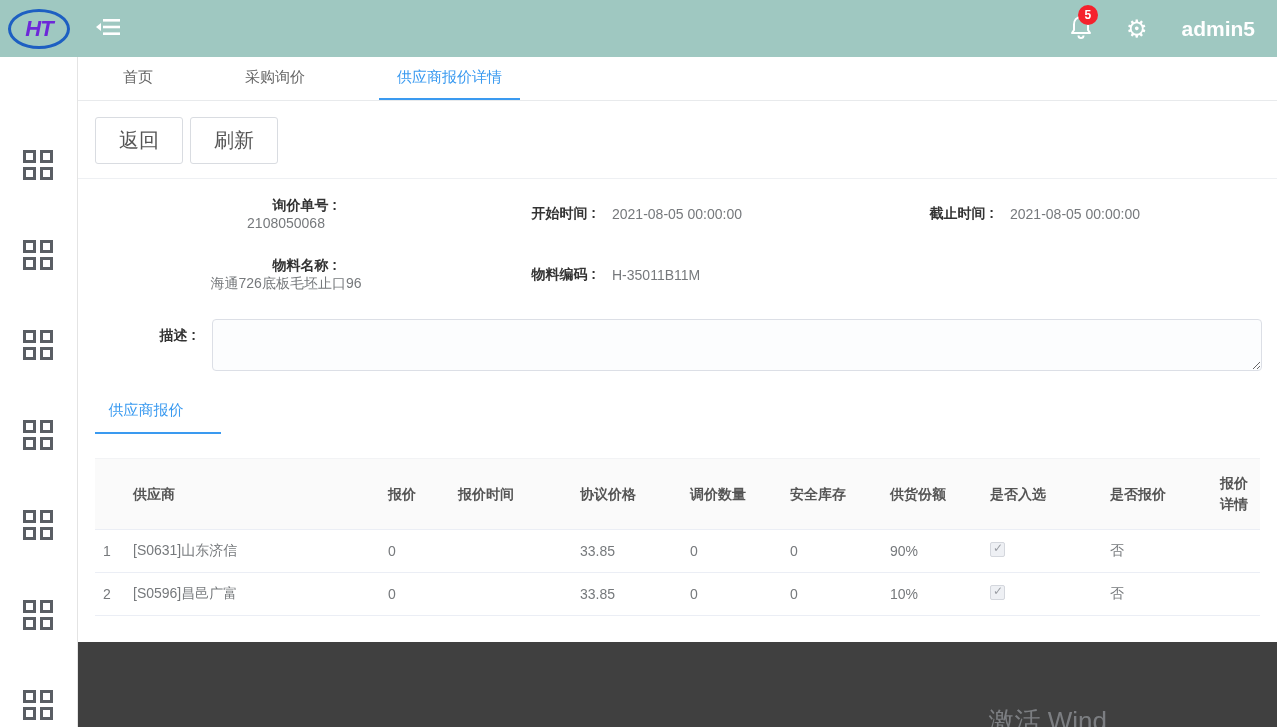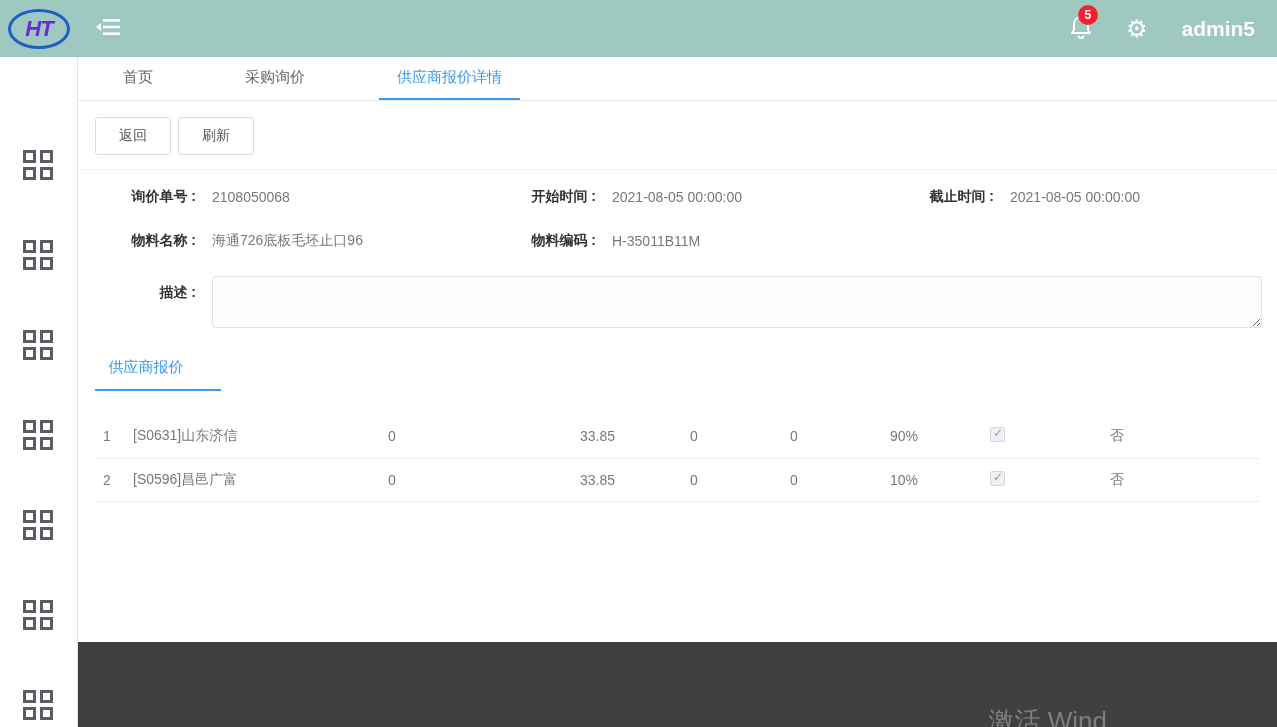--- a/index.html
+++ b/index.html
@@ -33,27 +33,27 @@
 
   
   .nav-tabs { height:44px; border-bottom:1px solid #e8eaec; display:flex; align-items:stretch; padding-left:27px; }
   .nav-tab { display:flex; align-items:center; padding:0 18px; margin-right:56px; color:#666; cursor:pointer;
     border-bottom:2px solid transparent; font-size:15px; }
   .nav-tab.active { color:#3a9af0; border-bottom-color:#3a9af0; }
 
   
   .toolbar { padding:16px 0 14px 17px; border-bottom:1px solid #eef0f3; }
   .btn { display:inline-block; border:1px solid #d9dce1; background:#fff; color:#555; padding:9px 23px;
-    font-size:14px; border-radius:3px; cursor:pointer; margin-right:3px; }
+    font-size:20px; border-radius:3px; cursor:pointer; margin-right:3px; }
 
   
   .form-area { padding:18px 15px 0 0; }
   .form-row { display:flex; margin-bottom:26px; }
   .form-field { display:flex; align-items:center; }
-  .f-w1 { width:400px; } .f-w2 { width:398px; } .f-w3 { flex:1; }
+  .f-w1 { width:400px;flex-direction:column; } .f-w2 { width:398px; } .f-w3 { flex:1; }
   .f-label { width:118px; text-align:right; color:#333; font-weight:bold; flex:none; }
   .f-value { color:#76797c; margin-left:16px; white-space:nowrap; }
   .desc-row { display:flex; margin-bottom:14px; }
   .desc-textarea { flex:1; margin-left:16px; height:52px; resize:vertical; border:1px solid #dcdfe6;
     border-radius:4px; background:#fcfdfe; font-family:inherit; font-size:14px; padding:6px 10px; color:#666; }
 
   
   .section-tabs { margin:20px 0 24px 17px; }
   .section-tab { display:inline-block; color:#3a9af0; padding:10px 24px 12px 0; border-bottom:2px solid #3a9af0;
     font-size:15px; cursor:pointer; padding-left:0; width:126px; text-align:center; }
@@ -206,20 +206,33 @@
           <col style="width:122px">
         <col style="width:110px">
           <col style="width:100px">
           <col style="width:100px">
           <col style="width:100px">
         <col style="width:120px">
           <col style="width:110px">
           <col style="width:48px">
       </colgroup>
       <tbody>
+          <tr class="hdr">
+        <th></th>
+        <th>供应商</th>
+        <th>报价</th>
+        <th>报价时间</th>
+        <th>协议价格</th>
+        <th>调价数量</th>
+        <th>安全库存</th>
+        <th>供货份额</th>
+        <th>是否入选</th>
+        <th>是否报价</th>
+        <th>报价详情</th>
+      </tr>
       <tr>
         <td>1</td>
         <td>[S0631]山东济信</td>
         <td>0</td>
         <td></td>
         <td>33.85</td>
         <td>0</td>
         <td>0</td>
         <td>90%</td>
         <td><span class="cb"></span></td>

